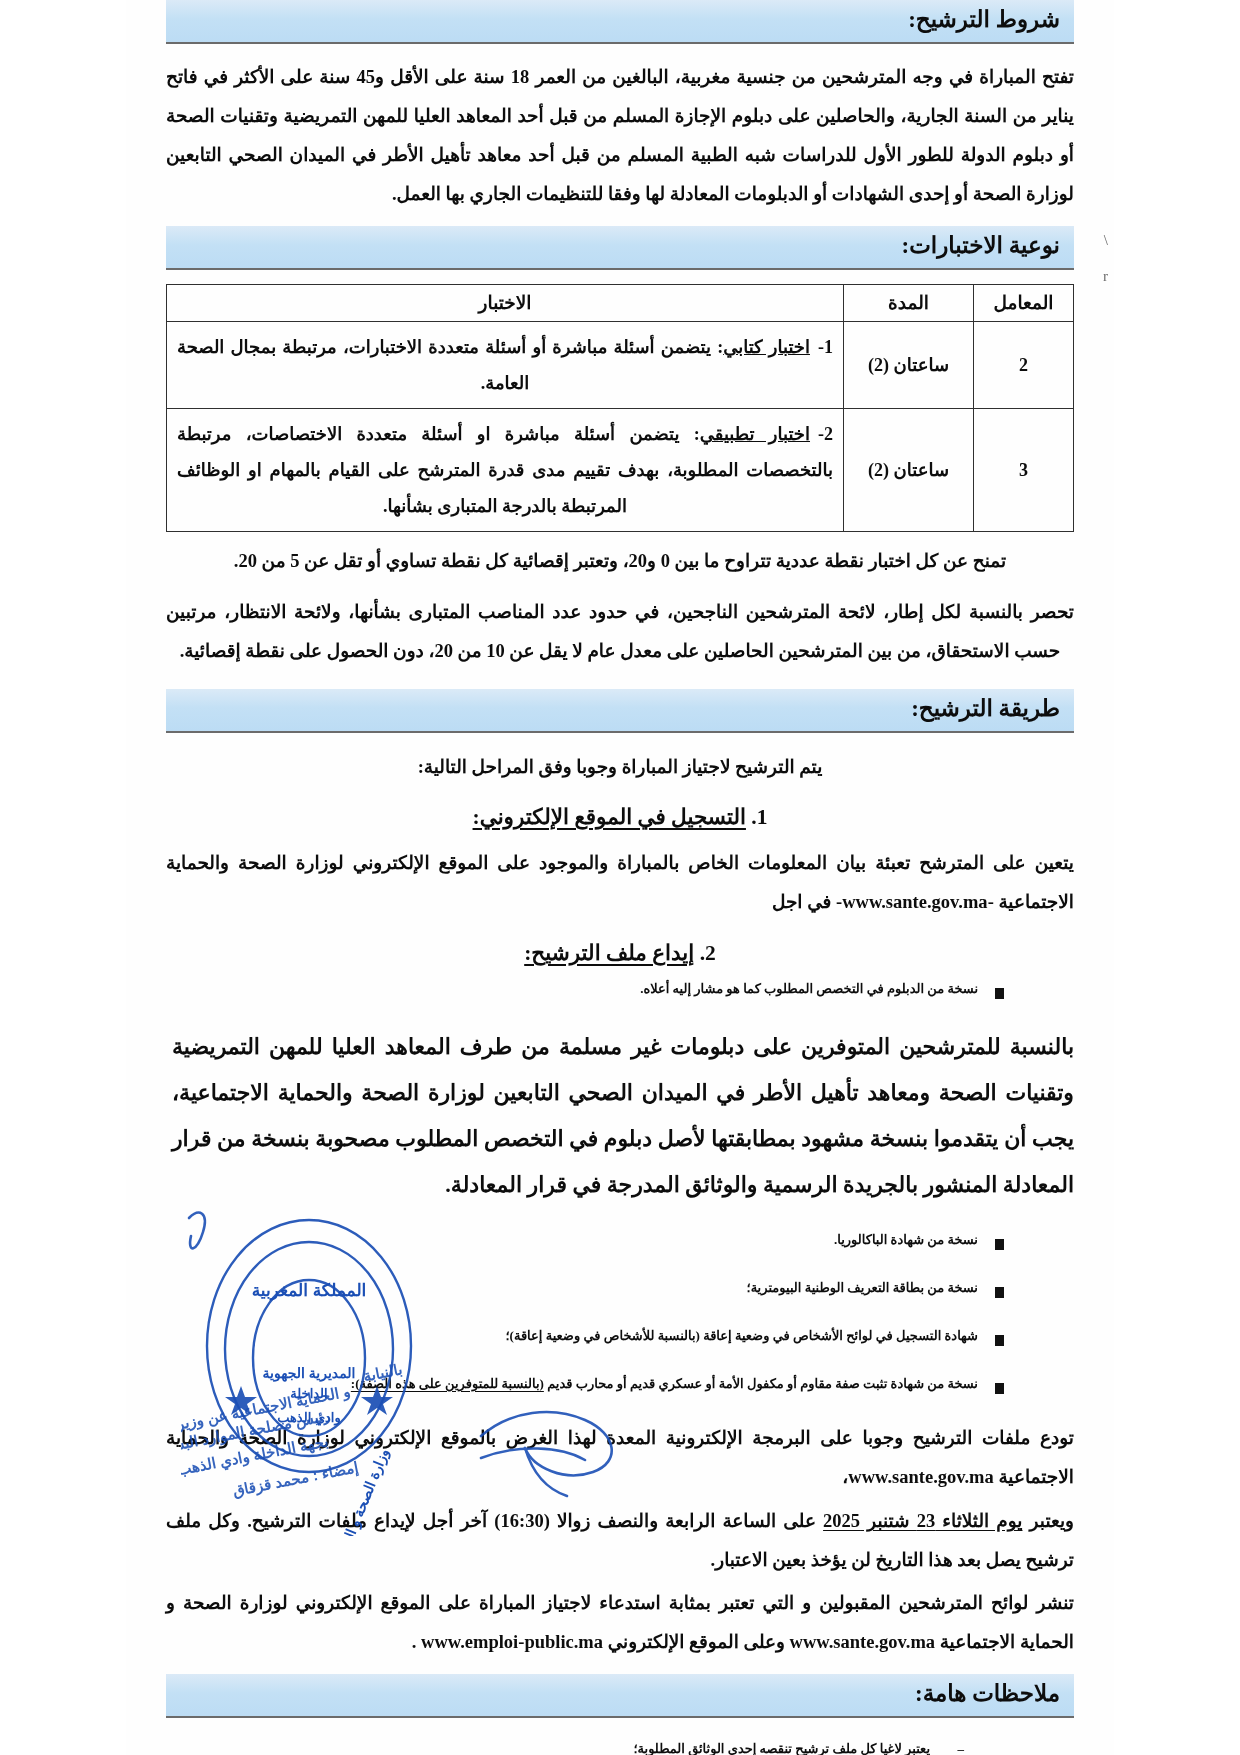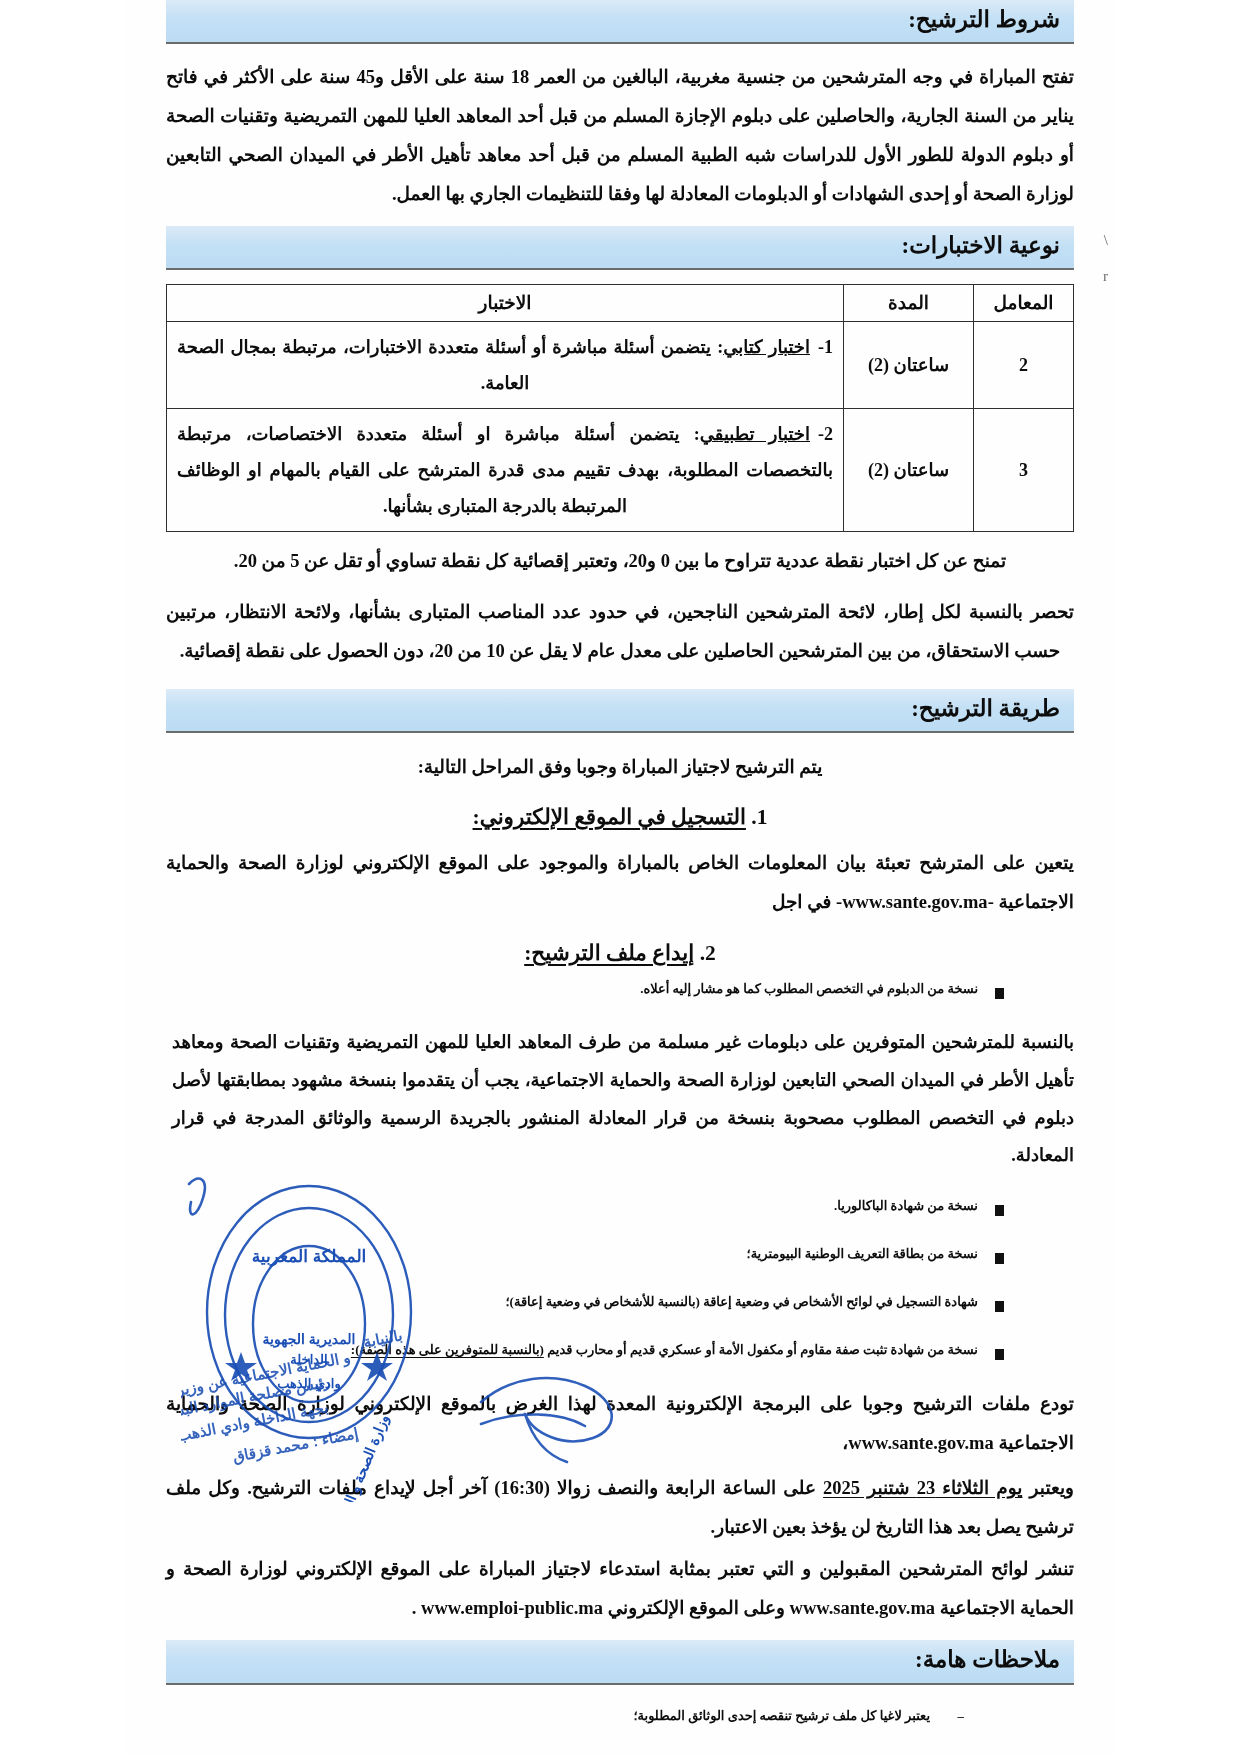--- a/index.html
+++ b/index.html
@@ -125,21 +125,21 @@
     position: absolute;
     right: 0;
     top: 12px;
     width: 9px;
     height: 11px;
     background: #111;
   }
 
   
   p.sub-para {
-    font-size: 18px;
+    font-size: 22px;
     font-weight: bold;
     line-height: 2.1;
     text-align: justify;
     text-align-last: right;
     margin: 10px 0 18px 6px;
   }
 
   
   ul.notes {
     list-style: none;
@@ -162,21 +162,21 @@
     top: 0;
     font-weight: bold;
   }
 
   .u-line { text-decoration: underline; text-underline-offset: 3px; }
 
   
   .stamp {
     position: absolute;
     left: 55px;
-    top: 1172px;
+    top: 1206px;
     width: 520px;
     height: 330px;
     pointer-events: none;
   }
   .stamp svg { display: block; }
   .stamp-text {
     font-family: "Liberation Sans", sans-serif;
     fill: #1b4fb5;
     font-weight: bold;
   }

